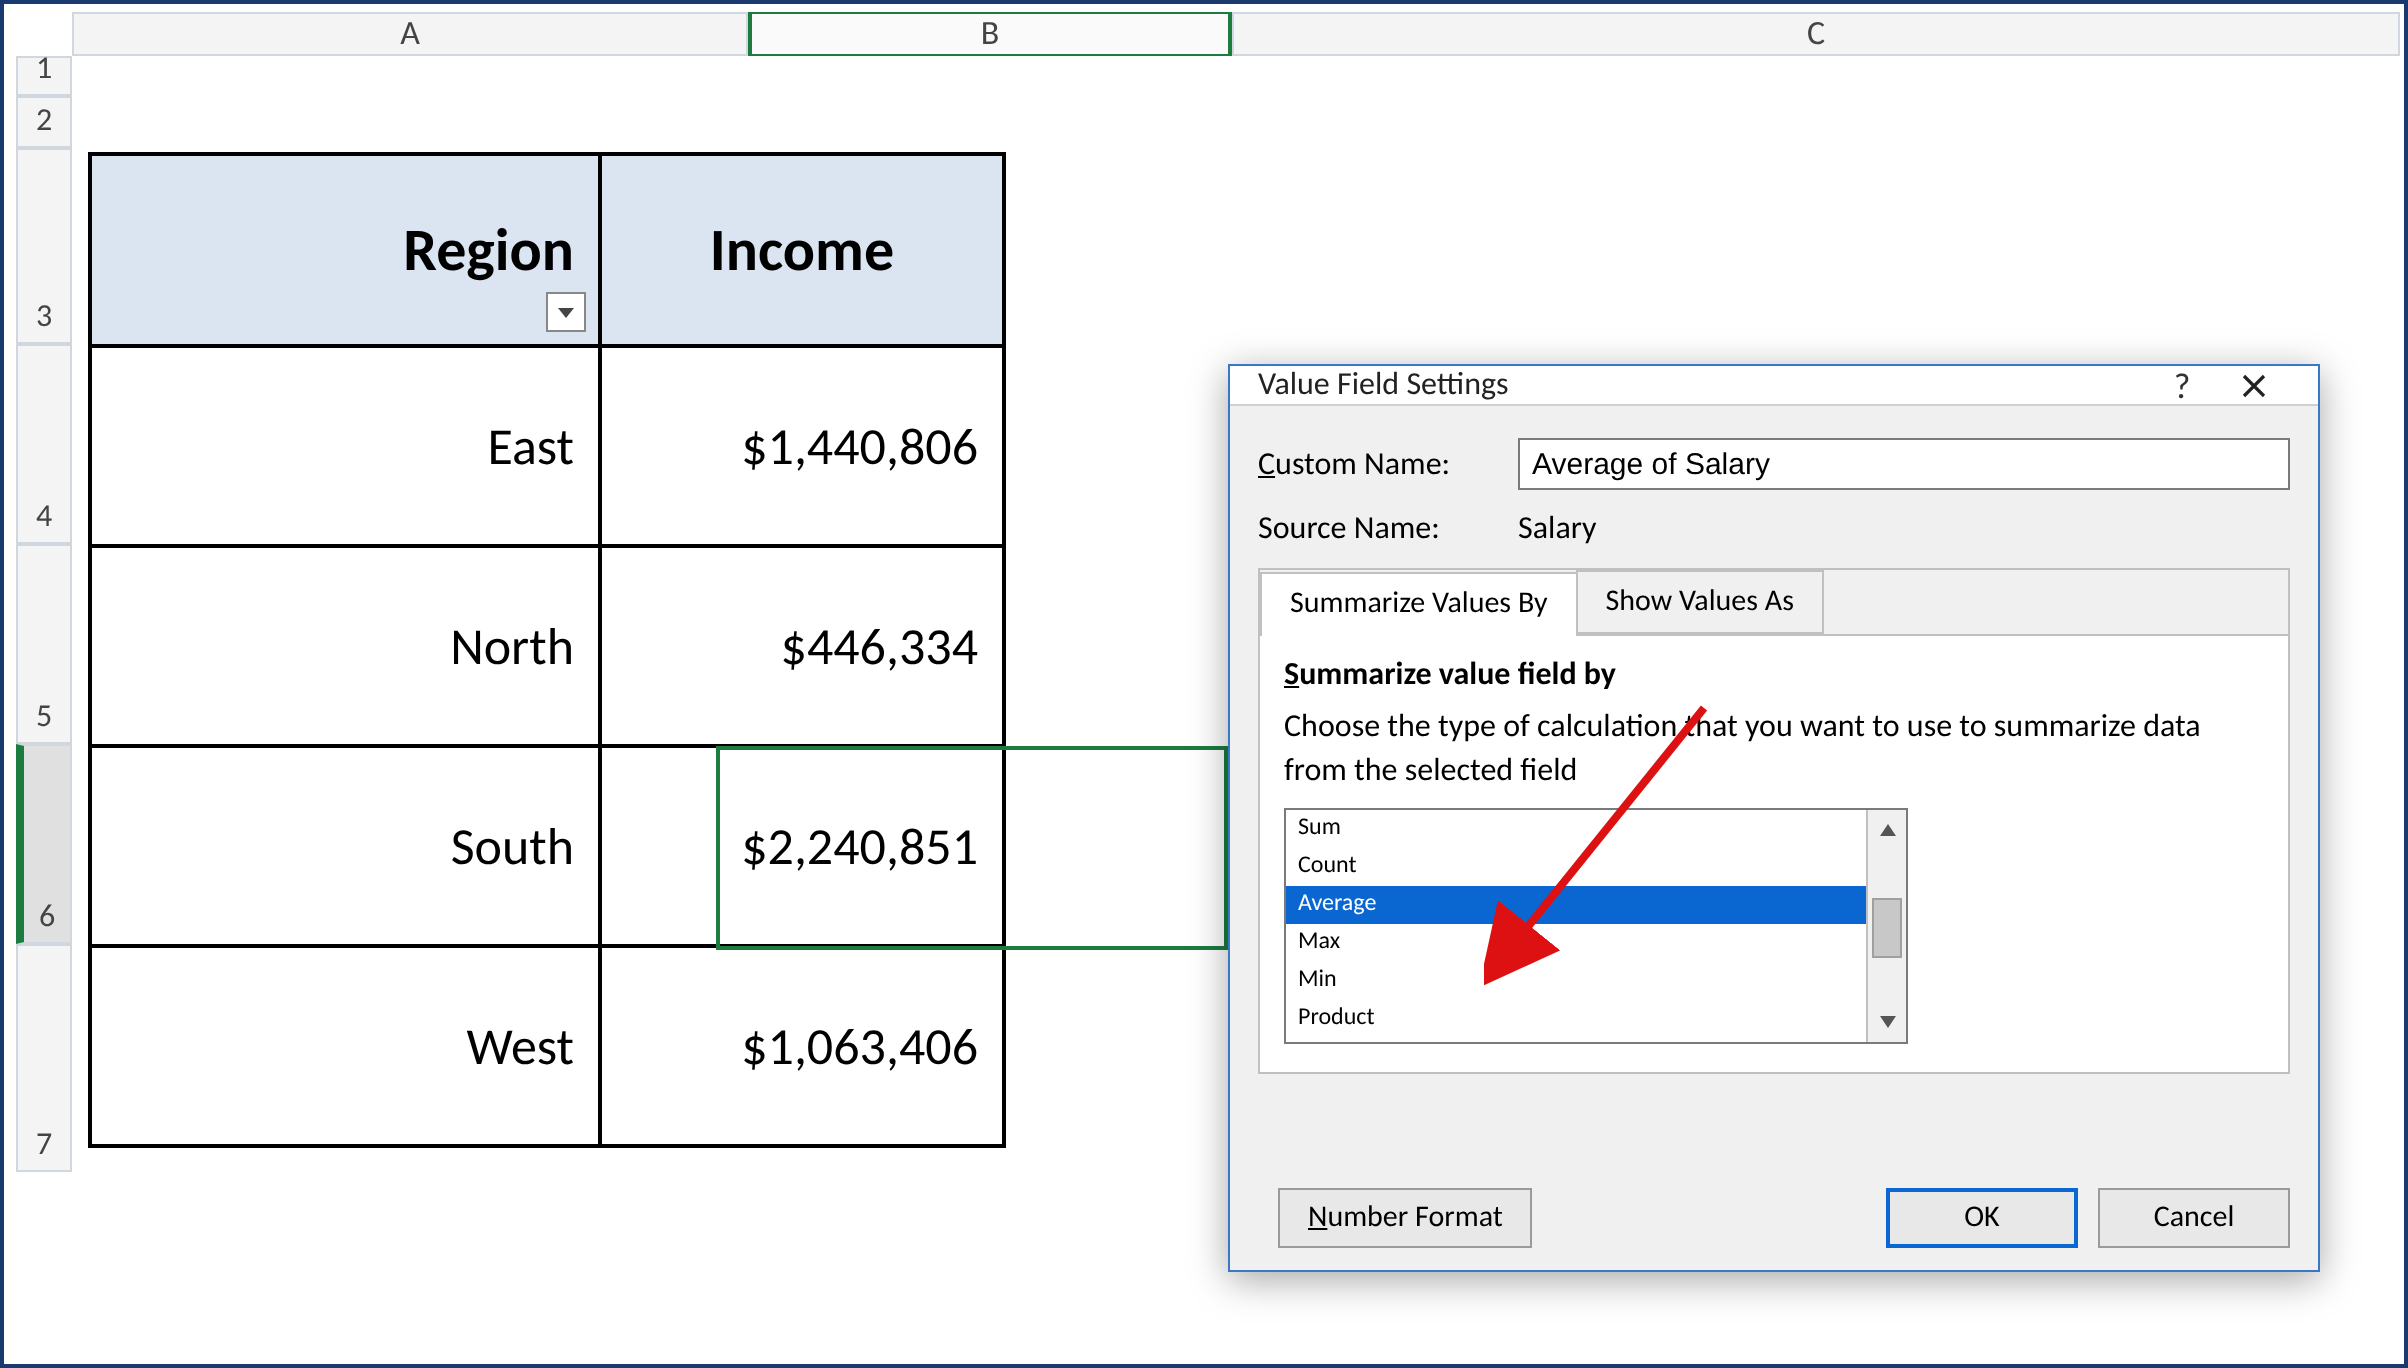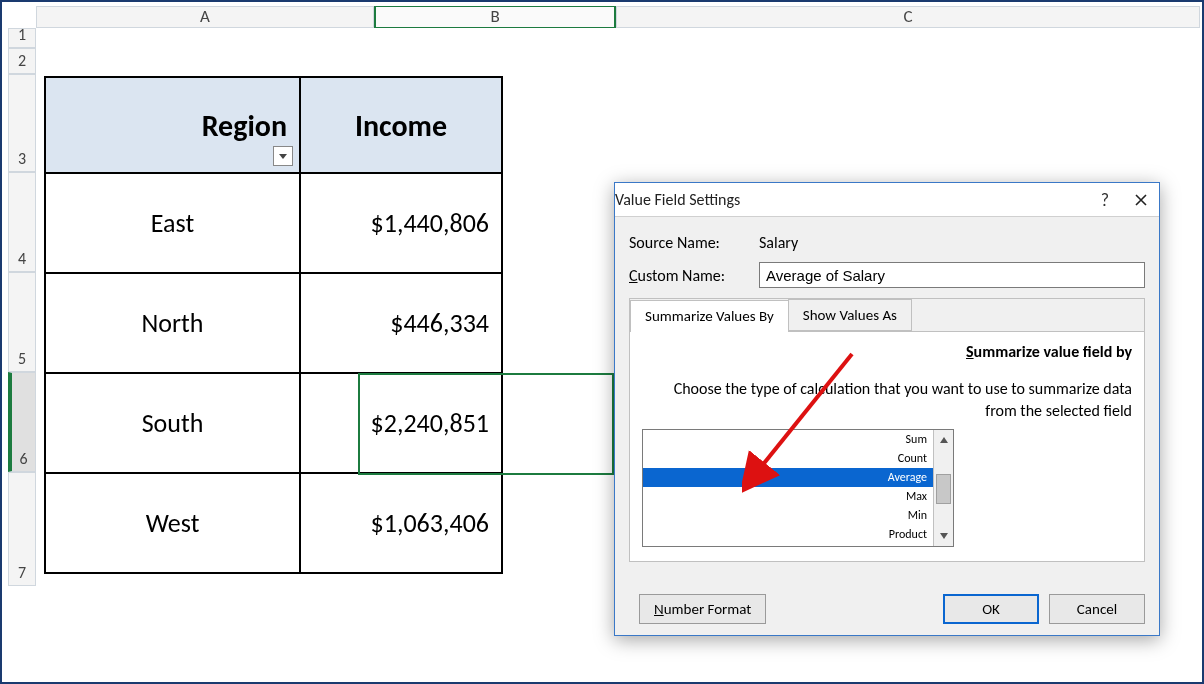--- a/index.html
+++ b/index.html
@@ -75,21 +75,21 @@
     background:#fff;
   }
   .datatable th {
     background: #dbe5f1;
     font-weight: bold;
     height: 96px;
     font-size: 30px;
   }
   .datatable th.region { width: 255px; text-align:right; position:relative; }
   .datatable th.income { width: 202px; text-align:center; }
-  .datatable td.rname { text-align:center;border-radius:10px; }
+  .datatable td.rname { text-align:right;border-radius:10px; }
   .datatable td.val { text-align:right; }
 
   .filter-drop {
     position:absolute; right:6px; bottom:6px; width:20px; height:20px;
     border:1px solid #888; background:#fff;
     display:flex; align-items:center; justify-content:center;
   }
   .filter-drop svg { width:10px; height:10px; }
 
   .cell-select-b6 {
@@ -106,52 +106,52 @@
     left: 612px;
     top: 180px;
     width: 546px;
     height: 454px;
     background: #f0f0f0;
     border: 1px solid #3a78c7;
     box-shadow: 0 4px 18px rgba(0,0,0,0.35);
     font-size: 16px;
   }
   .dlg-title {
-    height: 34px;
+    height: 20px;
     background:#fff;
     display:flex; align-items:center;
-    padding: 0 0;
+    padding: 0 14px;
     border-bottom:1px solid #d0d0d0;
   }
   .dlg-title .title-text { flex:1; color:#222; }
   .dlg-title .help, .dlg-title .close {
     width:36px; height:30px; display:flex; align-items:center; justify-content:center;
     font-size:18px; color:#333;
   }
 
   .dlg-body { padding: 10px 14px 4px; }
   .row-field { display:flex; align-items:center; margin: 6px 0 10px; }
   .lbl { width: 130px; }
   .lbl .u { text-decoration: underline; }
   .src-val { }
   .custom-input {
     flex:1; height:26px; border:1px solid #7a7a7a; background:#fff;
     padding: 2px 6px; font-size:15px;
   }
 
-  .tabs-wrap { background:#fff; border:1px solid #c0c0c0; margin-top:8px; padding:0;text-align:right; }
+  .tabs-wrap { background:#fff; border:1px solid #c0c0c0; margin-top:8px; padding:0; }
   .tabs { display:flex; border-bottom:1px solid #c0c0c0; background:#f0f0f0; }
   .tab {
     padding: 6px 14px; border:1px solid #c0c0c0; border-bottom:none;
     background:#fff; margin-right:-1px; position:relative; top:1px;
     font-size:15px;
   }
   .tab.inactive { background:#f0f0f0; top:0; border-bottom:1px solid #c0c0c0; }
   .tab-content { padding: 10px 12px 14px; }
-  .section-head { font-weight:600; margin-bottom:17px; }
+  .section-head { font-weight:600; margin-bottom:6px; }
   .section-desc { margin-bottom:8px; line-height:1.35; }
 
   .listbox {
     position:relative;
     width: 312px; height: 118px;
     border:1px solid #7a7a7a; background:#fff;
     overflow:hidden;
     font-size:12px;
   }
   .listbox .items { position:absolute; left:0; top:0; right:20px; bottom:0; }
@@ -250,26 +250,26 @@
     <span class="help">?</span>
     <span class="close">
       <svg width="14" height="14" viewBox="0 0 14 14">
           <path d="M2 2 L12 12 M12 2 L2 12" stroke="#222" stroke-width="1.6"></path>
         </svg>
     </span>
   </div>
 
   <div class="dlg-body">
     <div class="row-field">
+      <span class="lbl"><span class="u">C</span><span>ustom Name:</span></span>
+      <input class="custom-input" value="Average of Salary" style="">
+    </div>
+    <div class="row-field">
       <span class="lbl">Source Name:</span>
       <span class="src-val">Salary</span>
-    </div>
-    <div class="row-field">
-      <span class="lbl"><span class="u">C</span><span>ustom Name:</span></span>
-      <input class="custom-input" value="Average of Salary" style="">
     </div>
 
     <div class="tabs-wrap">
       <div class="tabs">
         <div class="tab">Summarize Values By</div>
         <div class="tab inactive">Show Values As</div>
       </div>
       <div class="tab-content">
         <div class="section-head"><span style="text-decoration:underline">S</span><span>ummarize value field by</span></div>
         <div class="section-desc">Choose the type of calculation that you want to use to summarize data from the selected field</div>

